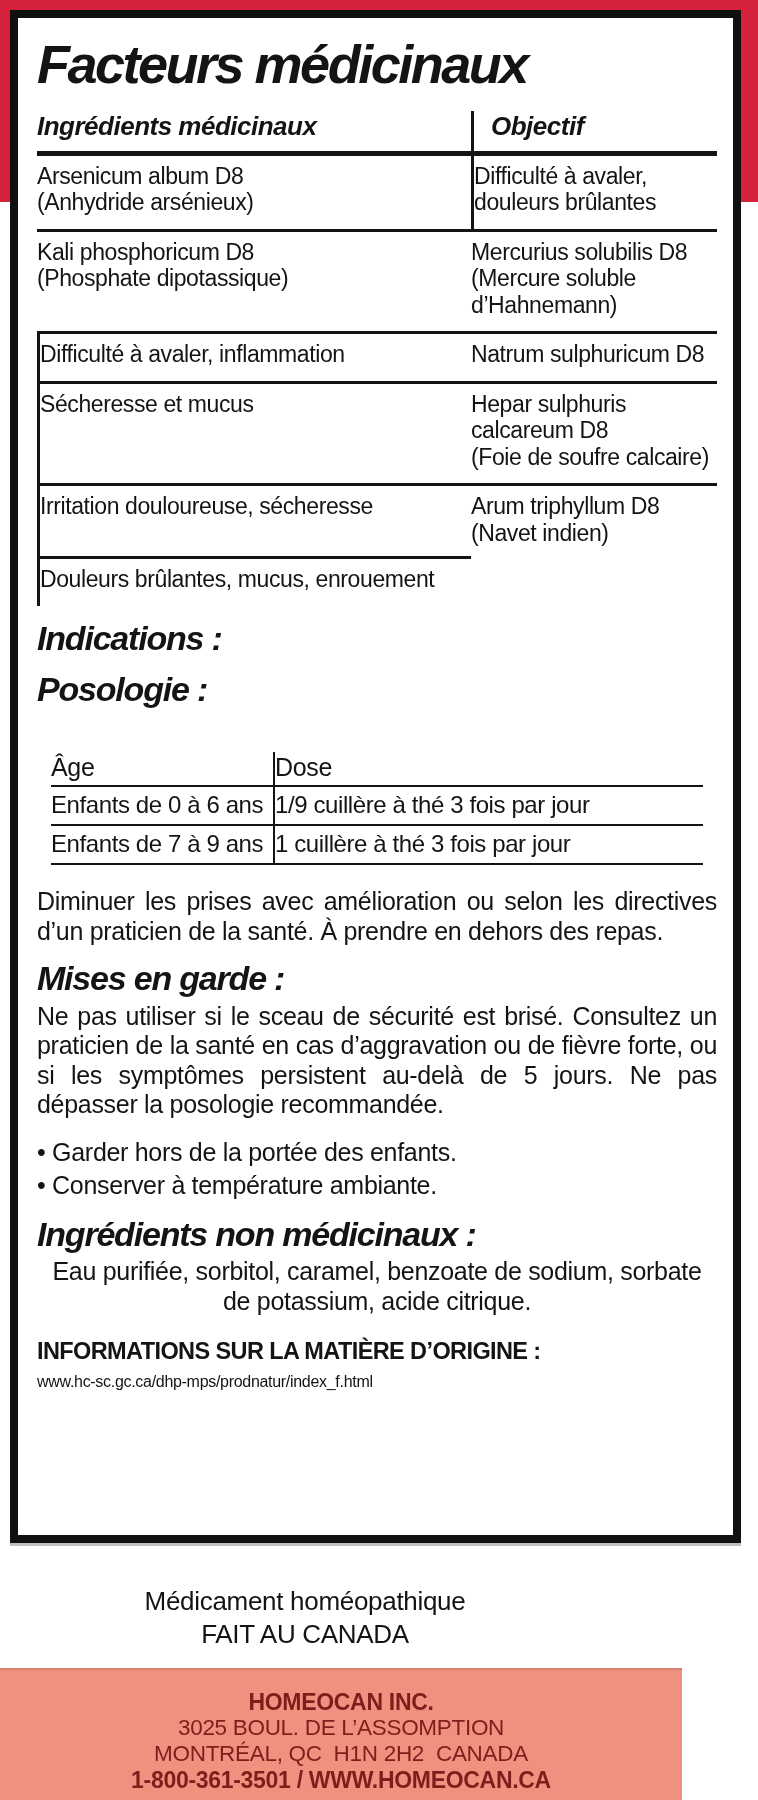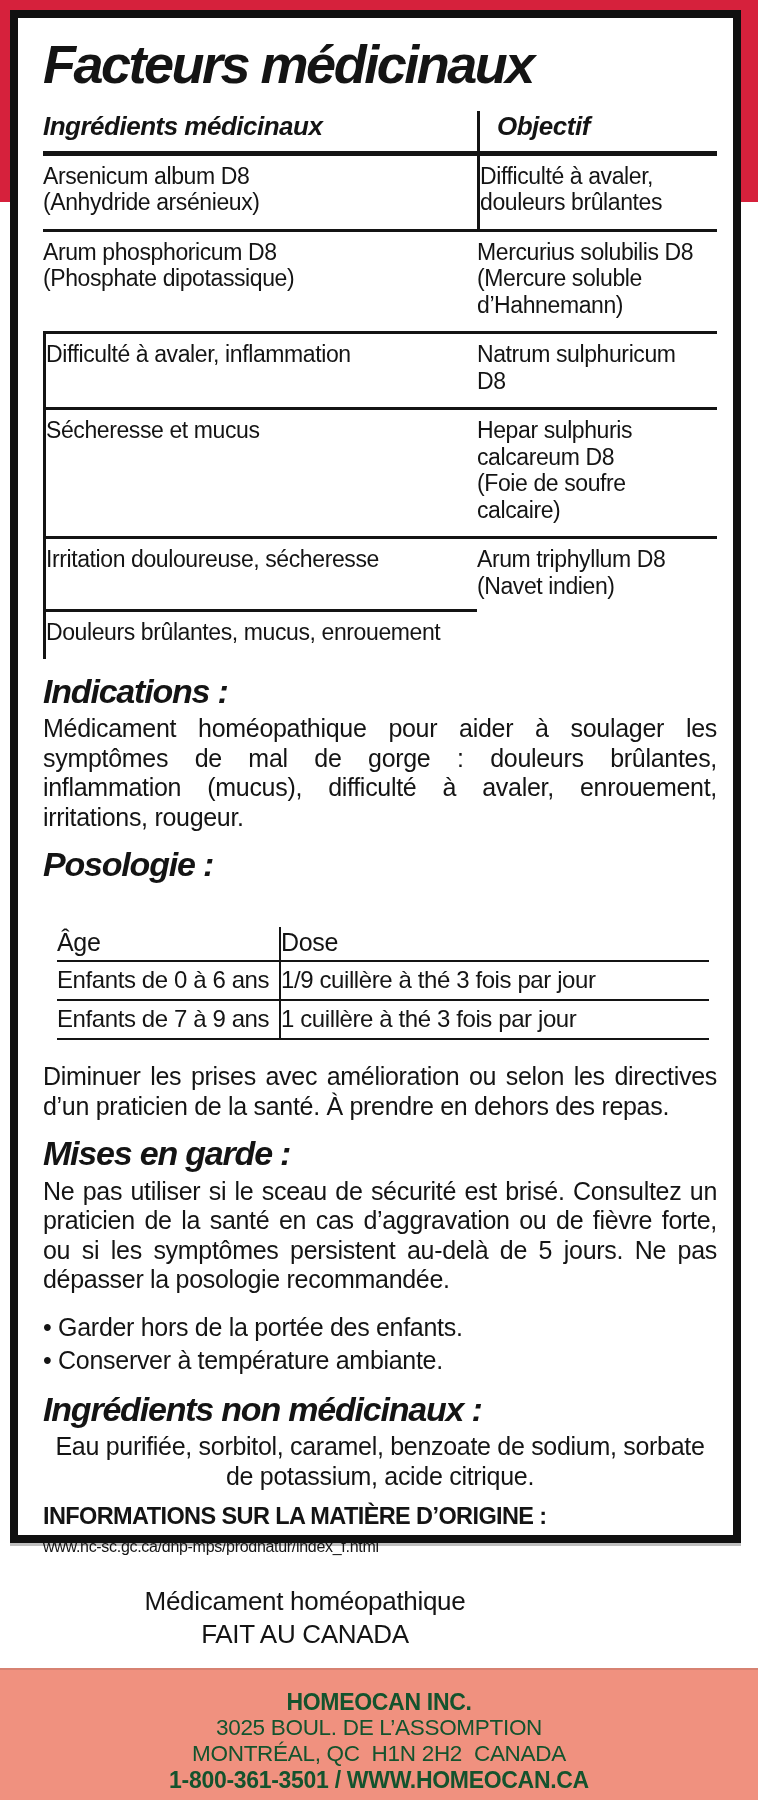--- a/index.html
+++ b/index.html
@@ -13,21 +13,21 @@
     font-family:"Liberation Sans", sans-serif;color:var(--ink);
     -webkit-font-smoothing:antialiased;overflow:hidden;
   }
   .red-band{
     position:absolute;top:0;left:0;width:758px;height:202px;
     background:var(--red);
   }
   .label-box{
     position:absolute;left:10px;top:10px;width:731px;height:1533px;
     box-sizing:border-box;background:#ffffff;border:8px solid #101010;
-    padding:8px 16px 0 25px;box-shadow:0 3px 0 rgba(0,0,0,0.25);
+    padding:8px 16px 0 19px;box-shadow:0 3px 0 rgba(0,0,0,0.25);
   }
   .title{
     font-size:54px;font-weight:bold;font-style:italic;letter-spacing:-2.5px;
     margin:10px 0 18px 0;line-height:1.05;
   }
   
   .ing-table{display:grid;grid-template-columns:434px 1fr;}
   .ing-table .c2{border-left:3px solid var(--ink);padding-left:17px;}
   .ing-table .head{
     font-style:italic;font-weight:bold;font-size:26px;letter-spacing:-0.5px;
@@ -63,34 +63,34 @@
     font-size:24px;letter-spacing:-0.4px;
     padding:4px 0 5px 0;border-bottom:2px solid var(--ink);
   }
   .note{margin-top:22px;}
   
   .bullets{margin:16px 0 0 0;}
   .bullet-line{font-size:25px;line-height:33px;letter-spacing:-0.3px;}
   .bullet-line::before{content:"\2022\00a0";}
   
   .origin-h{
-    font-weight:bold;font-size:23.5px;letter-spacing:-0.6px;margin-top:12px;
+    font-weight:bold;font-size:23.5px;letter-spacing:-0.6px;margin-top:22px;
   }
   .origin-url{font-size:16px;letter-spacing:-0.3px;margin-top:8px;}
   
   .made-in{
     position:absolute;top:1585px;left:0;width:610px;text-align:center;
     font-size:26px;line-height:33px;letter-spacing:-0.3px;
   }
   .company-band{
-    position:absolute;top:1668px;left:0;width:758px;height:132px;
+    position:absolute;top:1668px;left:0;width:682px;height:132px;
     box-sizing:border-box;background:var(--salmon);
     border-top:2px solid rgba(0,0,0,0.10);
     text-align:center;padding-top:19px;
-    font-size:22.5px;line-height:26px;letter-spacing:-0.3px;color:#14532d;
+    font-size:22.5px;line-height:26px;letter-spacing:-0.3px;color:#7f1d1d;
   }
   .company-band .bold{font-weight:bold;font-size:23px;}
   .pre{white-space:pre-wrap;}
 </style>
 </head>
 <body>
 
 <div class="red-band"></div>
 
 <div class="label-box">
@@ -101,21 +101,21 @@
     <div class="head c1">Ingrédients médicinaux</div>
     <div class="head c2">Objectif</div>
 
     <div class="cell c1">
       <div>Arsenicum album D8</div>
       <div>(Anhydride arsénieux)</div>
     </div>
     <div class="cell c2">Difficulté à avaler, douleurs brûlantes</div>
 
     <div class="cell c1">
-      <div>Arum phosphoricum D8</div>
+      <div>Kali phosphoricum D8</div>
       <div>(Phosphate dipotassique)</div>
     </div>
 
     <div class="cell c1">
       <div>Mercurius solubilis D8</div>
       <div>(Mercure soluble d’Hahnemann)</div>
     </div>
     <div class="cell c2">Difficulté à avaler, inflammation</div>
 
     <div class="cell c1">
@@ -130,21 +130,20 @@
     <div class="cell c2">Irritation douloureuse, sécheresse</div>
 
     <div class="cell c1 last">
       <div>Arum triphyllum D8</div>
       <div>(Navet indien)</div>
     </div>
     <div class="cell c2 last">Douleurs brûlantes, mucus, enrouement</div>
   </div>
 
   <div class="sec-h">Indications :</div>
-  <p class="para">Médicament homéopathique pour aider à soulager les symptômes de mal de gorge : douleurs brûlantes, inflammation (mucus), difficulté à avaler, enrouement, irritations, rougeur.</p>
 
   <div class="sec-h">Posologie :</div>
 
   <div class="dose-table">
     <div class="head c1">Âge</div>
     <div class="head c2">Dose</div>
 
     <div class="cell c1">Enfants de 0 à 6 ans</div>
     <div class="cell c2">1/9 cuillère à thé 3 fois par jour</div>
 

